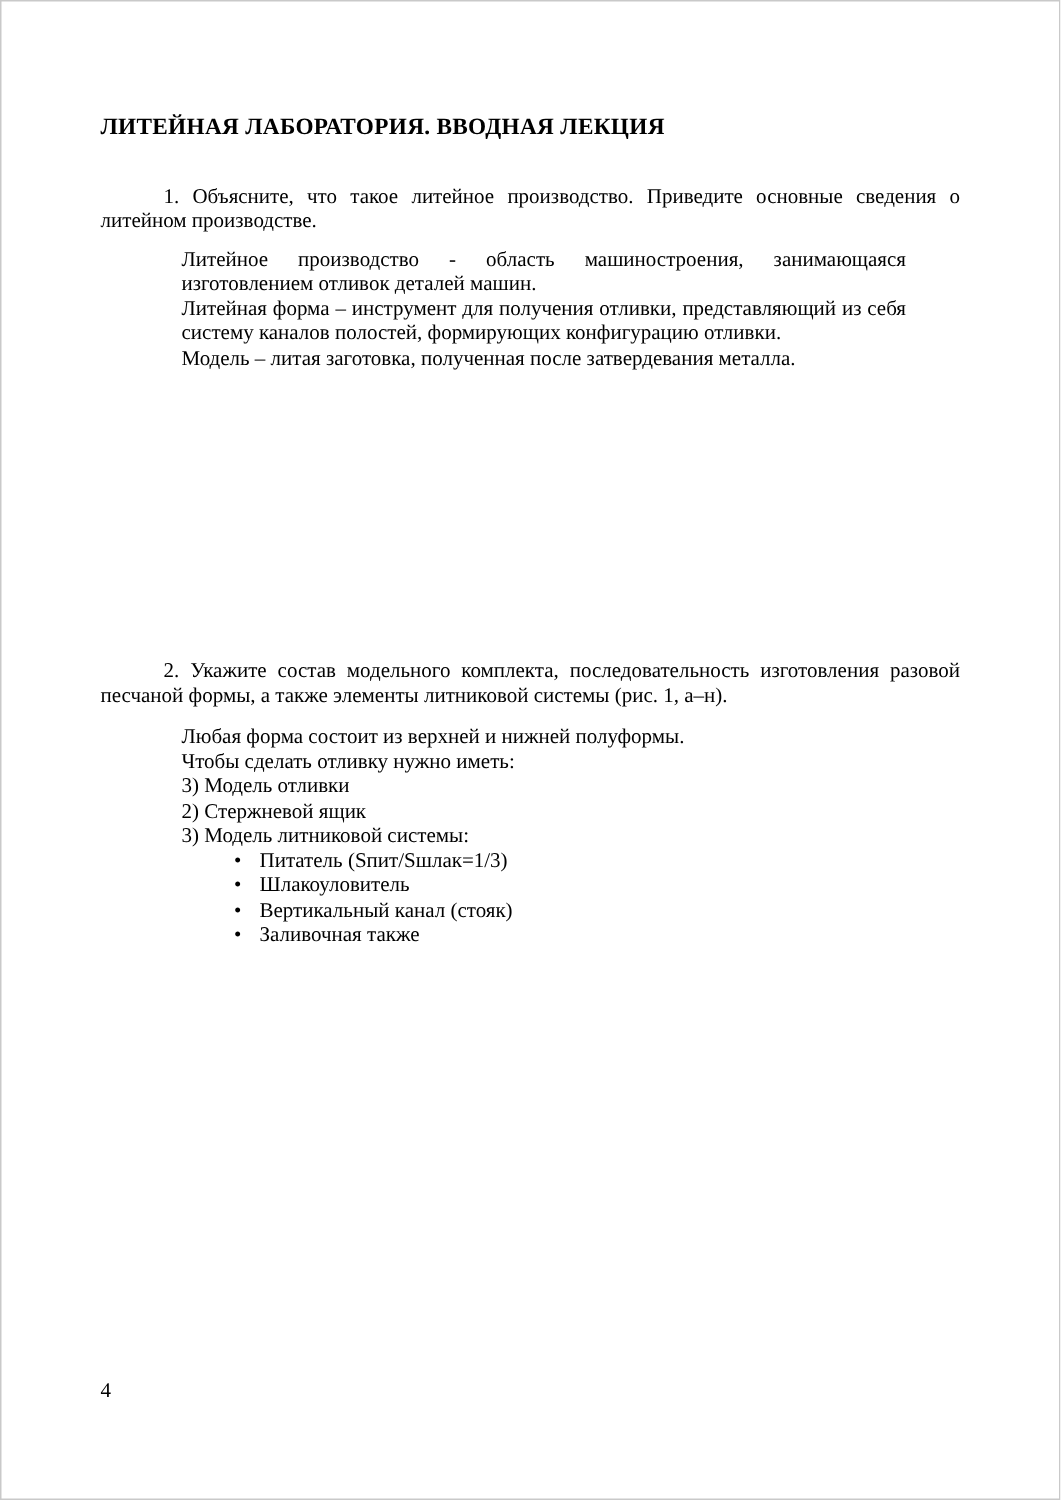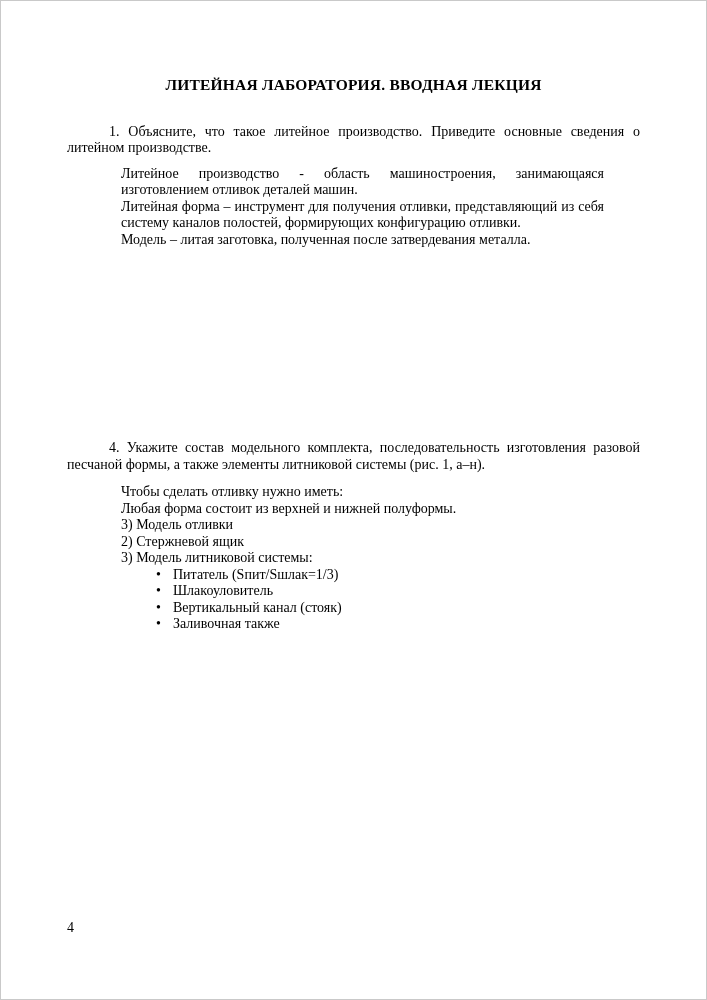--- a/index.html
+++ b/index.html
@@ -18,21 +18,21 @@
     font-size: 14px;
     line-height: 16.5px;
     overflow: hidden;
   }
   .content {
     padding: 0 66px;
   }
   .title {
     margin: 0;
     padding-top: 76px;
-    text-align: center;
+    text-align: left;
     font-size: 15.5px;
     font-weight: bold;
     letter-spacing: 0.2px;
   }
   .question {
     margin: 0;
     text-align: justify;
     text-indent: 42px;
   }
   .q1 { margin-top: 30px; }
@@ -71,25 +71,25 @@
     <h1 class="title">ЛИТЕЙНАЯ ЛАБОРАТОРИЯ. ВВОДНАЯ ЛЕКЦИЯ</h1>
 
     <p class="question q1">1. Объясните, что такое литейное производство. Приведите основные сведения о литейном производстве.</p>
 
     <div class="def-block">
       <p class="def"><span class="u">Литейное производство</span><span> - область машиностроения, занимающаяся изготовлением отливок деталей машин.</span></p>
       <p class="def"><span class="u">Литейная форма</span><span> – инструмент для получения отливки, представляющий из себя систему каналов полостей, формирующих конфигурацию отливки.</span></p>
       <p class="def"><span class="u">Модель</span><span> – литая заготовка, полученная после затвердевания металла.</span></p>
     </div>
 
-    <p class="question q2"><span>4. Укажите состав модельного комплекта, последовательность изготовления разовой песчаной формы, а также элементы литниковой системы (рис. 1, </span><span class="em">а–н</span><span>).</span></p>
+    <p class="question q2"><span>2. Укажите состав модельного комплекта, последовательность изготовления разовой песчаной формы, а также элементы литниковой системы (рис. 1, </span><span class="em">а–н</span><span>).</span></p>
 
     <div class="list-block">
+      <p class="list-line">Любая форма состоит из верхней и нижней полуформы.</p>
       <p class="list-line">Чтобы сделать отливку нужно иметь:</p>
-      <p class="list-line">Любая форма состоит из верхней и нижней полуформы.</p>
       <p class="list-line">3) Модель отливки</p>
       <p class="list-line">2) Стержневой ящик</p>
       <p class="list-line">3) Модель литниковой системы:</p>
 
       <div class="bullet-item">
           <span class="bullet-marker">•</span>
           <span>Питатель (Sпит/Sшлак=1/3)</span>
         </div>
       <div class="bullet-item">
           <span class="bullet-marker">•</span>

